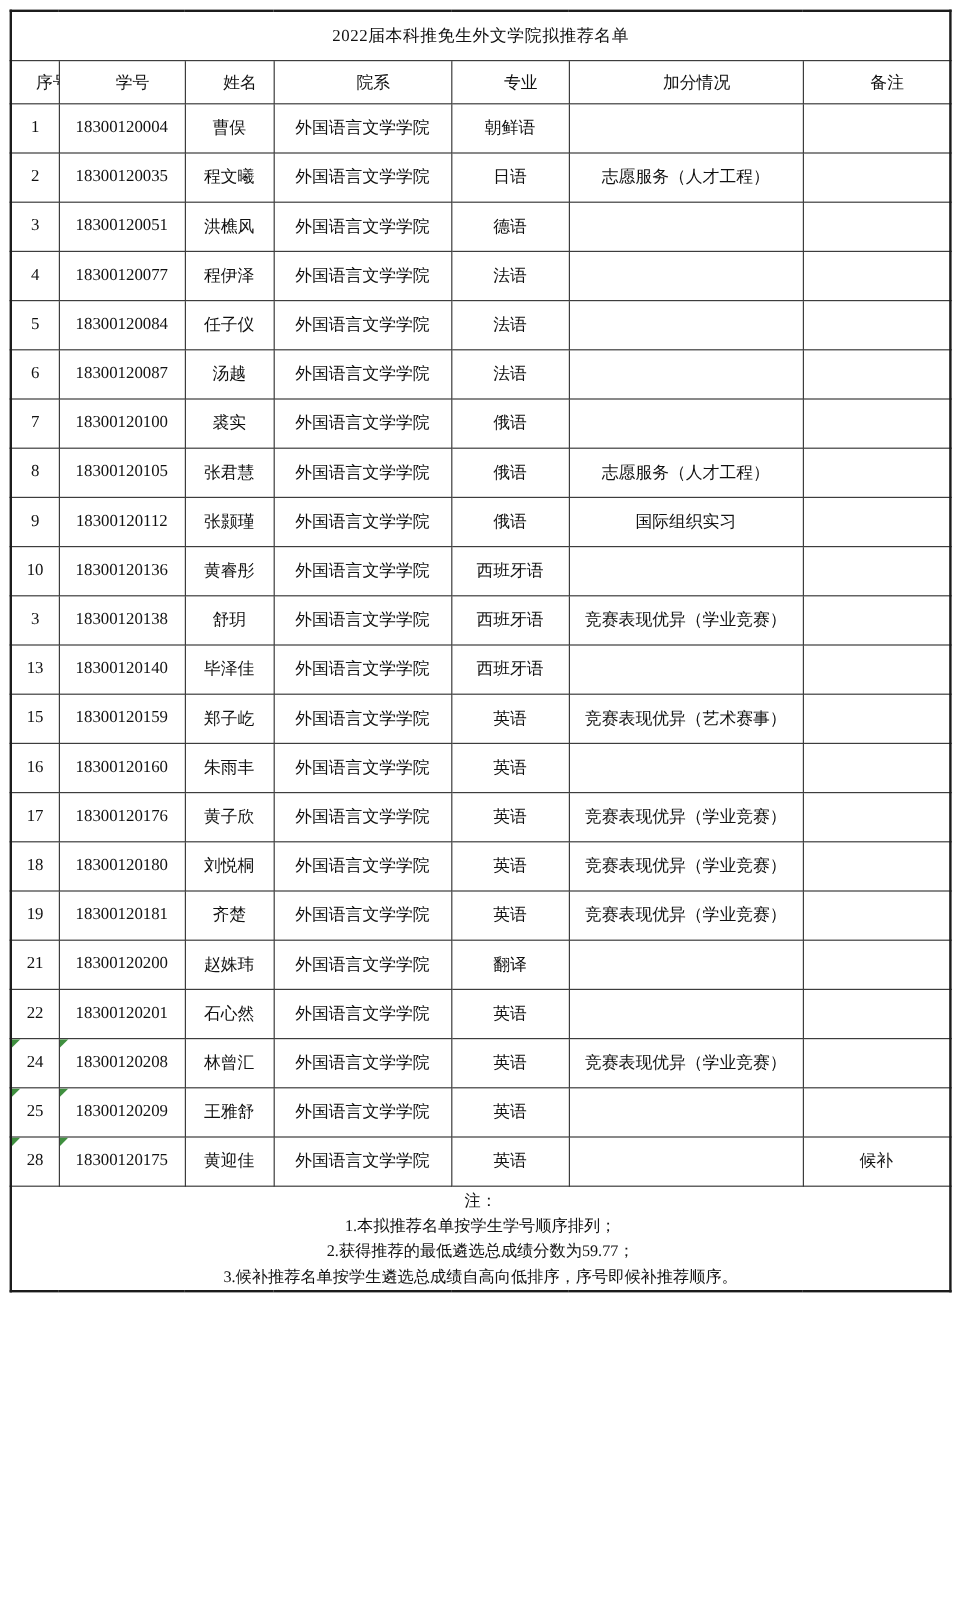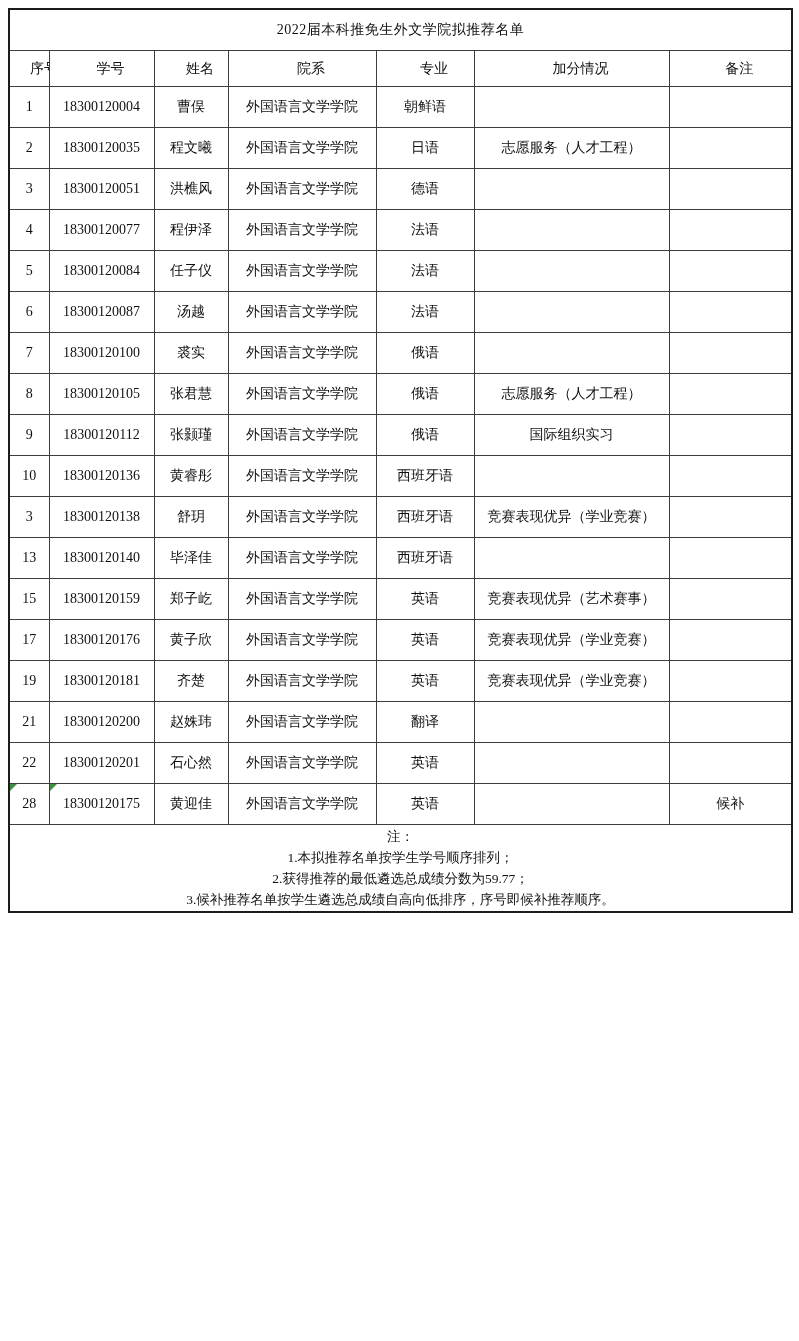--- a/index.html
+++ b/index.html
@@ -188,29 +188,47 @@
         <tr>
           <td>15</td>
           <td>18300120159</td>
           <td>郑子屹</td>
           <td>外国语言文学学院</td>
           <td>英语</td>
           <td>竞赛表现优异（艺术赛事）</td>
           <td></td>
         </tr>
         <tr>
+          <td>16</td>
+          <td>18300120160</td>
+          <td>朱雨丰</td>
+          <td>外国语言文学学院</td>
+          <td>英语</td>
+          <td></td>
+          <td></td>
+        </tr>
+        <tr>
           <td>17</td>
           <td>18300120176</td>
           <td>黄子欣</td>
           <td>外国语言文学学院</td>
           <td>英语</td>
           <td>竞赛表现优异（学业竞赛）</td>
           <td></td>
         </tr>
         <tr>
+          <td>18</td>
+          <td>18300120180</td>
+          <td>刘悦桐</td>
+          <td>外国语言文学学院</td>
+          <td>英语</td>
+          <td>竞赛表现优异（学业竞赛）</td>
+          <td></td>
+        </tr>
+        <tr>
           <td>19</td>
           <td>18300120181</td>
           <td>齐楚</td>
           <td>外国语言文学学院</td>
           <td>英语</td>
           <td>竞赛表现优异（学业竞赛）</td>
           <td></td>
         </tr>
         <tr>
           <td>21</td>
@@ -218,20 +236,38 @@
           <td>赵姝玮</td>
           <td>外国语言文学学院</td>
           <td>翻译</td>
           <td></td>
           <td></td>
         </tr>
         <tr>
           <td>22</td>
           <td>18300120201</td>
           <td>石心然</td>
+          <td>外国语言文学学院</td>
+          <td>英语</td>
+          <td></td>
+          <td></td>
+        </tr>
+        <tr>
+          <td class="flag">24</td>
+          <td class="flag">18300120208</td>
+          <td>林曾汇</td>
+          <td>外国语言文学学院</td>
+          <td>英语</td>
+          <td>竞赛表现优异（学业竞赛）</td>
+          <td></td>
+        </tr>
+        <tr>
+          <td class="flag">25</td>
+          <td class="flag">18300120209</td>
+          <td>王雅舒</td>
           <td>外国语言文学学院</td>
           <td>英语</td>
           <td></td>
           <td></td>
         </tr>
         <tr>
           <td class="flag">28</td>
           <td class="flag">18300120175</td>
           <td>黄迎佳</td>
           <td>外国语言文学学院</td>

